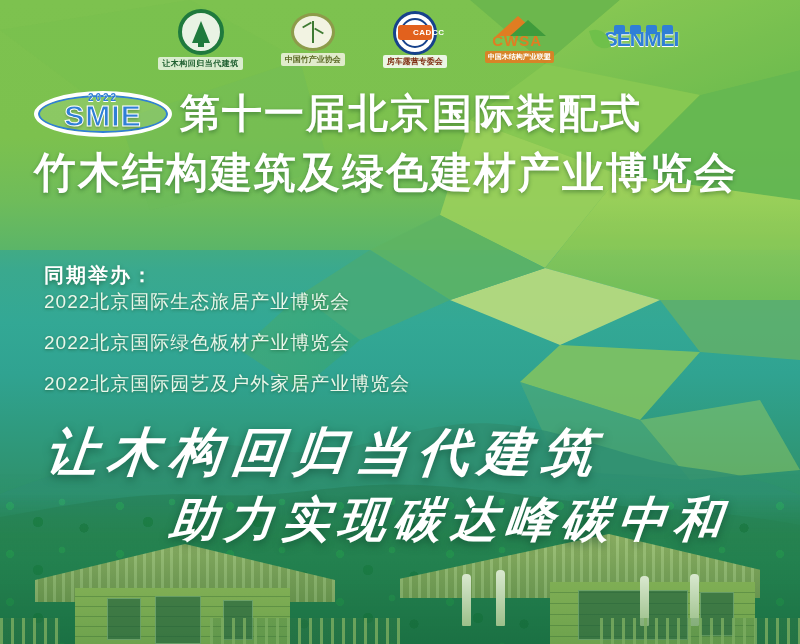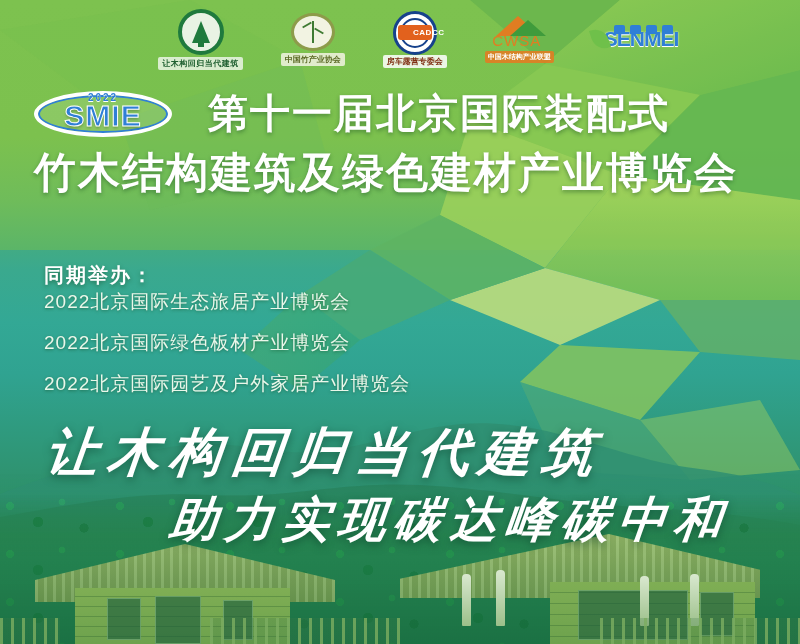--- a/index.html
+++ b/index.html
@@ -129,36 +129,36 @@
   .lg3-band{width:34px;height:15px;background:#e2611d;border-radius:3px;
     color:#fff;font-size:8px;font-weight:700;display:flex;align-items:center;justify-content:center;letter-spacing:.5px;z-index:2;padding-left:28px;}
   .lg3-txt{margin-top:0;font-size:8px;color:#7e2c10;background:rgba(255,255,255,.85);
     padding:1px 4px;border-radius:2px;white-space:nowrap;font-weight:700;}
 
   .lg4-mark{position:relative;width:62px;height:34px;}
   .lg4-house{position:absolute;left:8px;top:0;width:0;height:0;
     border-left:22px solid transparent;border-right:22px solid transparent;border-bottom:20px solid #e07d22;}
   .lg4-house2{position:absolute;left:22px;top:4px;width:0;height:0;
     border-left:18px solid transparent;border-right:18px solid transparent;border-bottom:16px solid #3f9b3c;}
-  .lg4-word{position:absolute;left:4px;top:16px;font-size:15px;font-weight:400;
+  .lg4-word{position:absolute;left:4px;top:16px;font-size:15px;font-weight:700;
     color:#e07d22;letter-spacing:1px;font-family:"Liberation Sans",sans-serif;}
   .lg4-txt{margin-top:1px;font-size:7px;color:#fff;background:rgba(225,125,34,.9);
     padding:1px 3px;border-radius:2px;white-space:nowrap;font-weight:700;}
 
   .lg5-mark{position:relative;width:110px;height:32px;display:flex;align-items:center;}
   .lg5-leaf{width:16px;height:22px;background:#6fc04a;border-radius:0 14px 0 14px;transform:rotate(-18deg);}
   .lg5-word{margin-left:-4px;font-size:21px;font-weight:800;color:#2f7fd6;letter-spacing:-1px;
      text-shadow:0 0 2px #fff,0 1px 0 #fff;}
   .lg5-bars{position:absolute;left:22px;top:2px;display:flex;gap:5px;}
   .lg5-bars i{display:block;width:11px;height:9px;background:#2f7fd6;border-radius:2px 2px 0 0;}
 
   
   .titleblock{ position:absolute; left:0; right:0; top:86px; }
 
-  .row-title1{ display:flex; align-items:center; padding-left:34px;gap:28px; }
+  .row-title1{ display:flex; align-items:center; padding-left:34px; }
   .smie{
     position:relative; width:138px; height:46px; flex:0 0 auto;
     display:flex;align-items:center;justify-content:center;
   }
   .smie-ring{
     position:absolute; inset:0; border-radius:50%/50%;
     border:4px solid #ffffff; box-shadow:inset 0 0 0 2px #2f7fd6;
     background:rgba(255,255,255,.12);
   }
   .smie-year{

